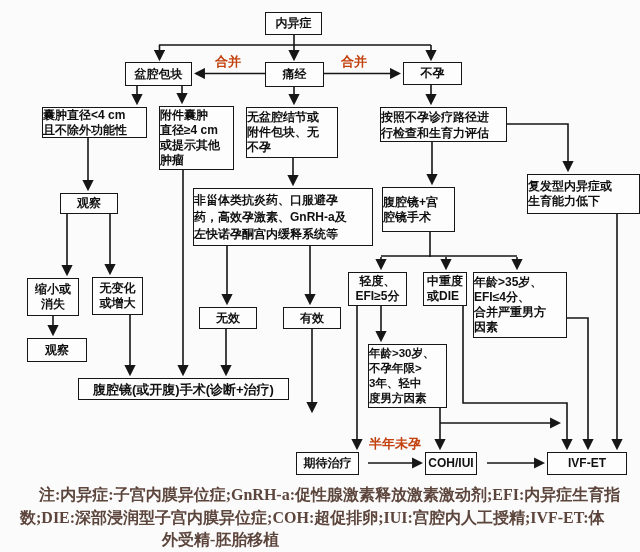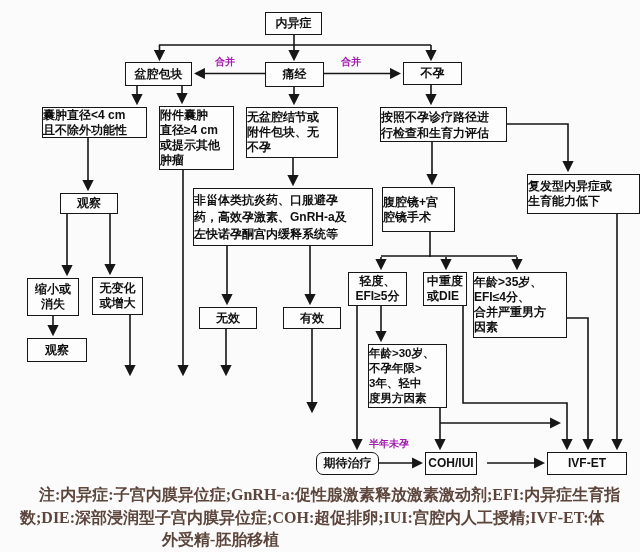--- a/index.html
+++ b/index.html
@@ -5,22 +5,22 @@
   html,body{margin:0;padding:0;}
   body{width:640px;height:552px;background:#fbfbfb;overflow:hidden;}
   #stage{position:relative;width:640px;height:552px;background:#fbfbfb;
          font-family:"Liberation Sans",sans-serif;text-decoration:underline;}
   #connectors{position:absolute;left:0;top:0;pointer-events:none;}
   .node{position:absolute;border:1.5px solid #161616;background:#fdfdfd;
         display:flex;align-items:center;justify-content:center;
         font-weight:bold;font-size:12px;line-height:15px;color:#101010;
         white-space:pre;box-sizing:border-box;text-align:center;z-index:2;}
   .node.left{justify-content:flex-start;text-align:left;padding-left:0;}
-  .edge-label{position:absolute;font-weight:bold;font-size:10px;line-height:14px;
-        color:#a21caf;white-space:pre;z-index:3;text-align:center;}
+  .edge-label{position:absolute;font-weight:bold;font-size:13px;line-height:14px;
+        color:#c2410c;white-space:pre;z-index:3;text-align:center;}
   .note-line{position:absolute;font-family:"Liberation Serif",serif;
         font-size:16px;line-height:22px;font-weight:600;color:#5c453c;white-space:pre;}
 </style>
 </head>
 <body>
 
 <div id="stage">
 
   <svg id="connectors" width="640" height="552" viewBox="0 0 640 552">
     <defs>
@@ -107,21 +107,22 @@
   <div class="node left" style="left:423px;top:272px;width:44px;height:34px;padding-left:3px;"><span>中重度
 或DIE</span></div>
   <div class="node left" style="left:473px;top:272px;width:94px;height:66px;"><span>年龄&gt;35岁、
 EFI≤4分、
 合并严重男方
 因素</span></div>
   <div class="node left" style="left:368px;top:344px;width:79px;height:64px;font-size:11.5px;"><span>年龄&gt;30岁、
 不孕年限&gt;
 3年、轻中
 度男方因素</span></div>
-  <div class="node" style="left:316px;top:452px;width:63px;height:23px;border-radius:7px;"><span>期待治疗</span></div>
+  <div class="node" style="left:78px;top:378px;width:211px;height:22px;font-size:13px;"><span>腹腔镜(或开腹)手术(诊断+治疗)</span></div>
+  <div class="node" style="left:296px;top:452px;width:63px;height:23px;"><span>期待治疗</span></div>
   <div class="node" style="left:425px;top:452px;width:52px;height:23px;"><span>COH/IUI</span></div>
   <div class="node" style="left:547px;top:452px;width:80px;height:23px;"><span>IVF-ET</span></div>
 
   <div class="edge-label" style="left:215px;top:55px;"><span>合并</span></div>
   <div class="edge-label" style="left:341px;top:55px;"><span>合并</span></div>
   <div class="edge-label" style="left:369px;top:437px;"><span>半年未孕</span></div>
 
   <div class="note-line" style="left:39px;top:484px;"><span>注:内异症:子宫内膜异位症;GnRH-a:促性腺激素释放激素激动剂;EFI:内异症生育指</span></div>
   <div class="note-line" style="left:20px;top:507px;"><span>数;DIE:深部浸润型子宫内膜异位症;COH:超促排卵;IUI:宫腔内人工授精;IVF-ET:体</span></div>
   <div class="note-line" style="left:162px;top:529px;"><span>外受精-胚胎移植</span></div>

